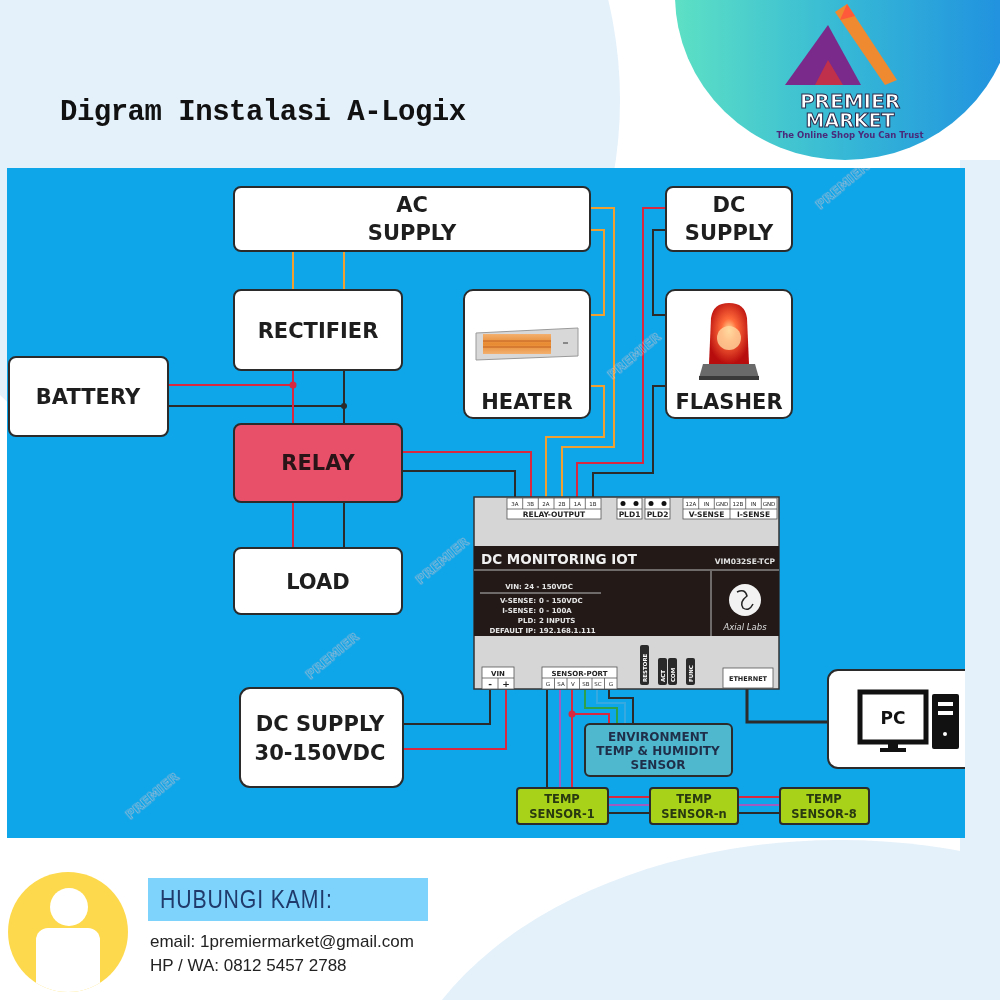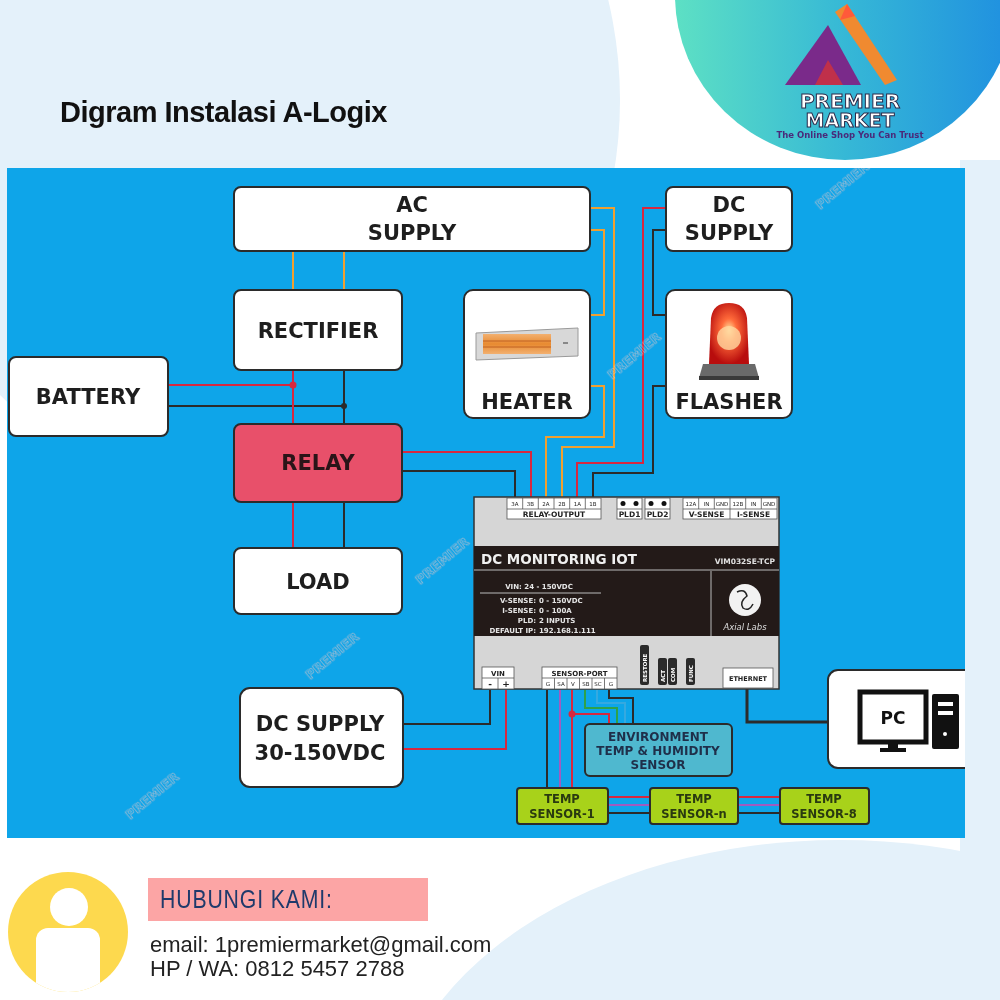--- a/index.html
+++ b/index.html
@@ -1,30 +1,30 @@
 <!DOCTYPE html>
 <html><head>
 <meta charset="utf-8">
 <style>
   html,body{margin:0;padding:0;}
   body{width:1000px;height:1000px;position:relative;overflow:hidden;background:#ffffff;font-family:"DejaVu Sans",sans-serif;}
   .bg-blob-left{position:absolute;left:-120px;top:-300px;width:740px;height:800px;border-radius:50%;background:#e4f1fa;}
   .bg-blob-bottom{position:absolute;left:390px;top:840px;width:900px;height:600px;border-radius:50%;background:#e4f1fa;}
   .bg-blob-right{position:absolute;left:960px;top:160px;width:200px;height:700px;background:#e4f1fa;}
   .logo-circle{position:absolute;left:675px;top:-170px;width:340px;height:330px;border-radius:50%;background:linear-gradient(90deg,#5de0c4 0%,#36b8d6 50%,#1f8fe0 100%);overflow:hidden;}
-  .title{position:absolute;left:60px;top:96px;font-size:29px;font-weight:bold;color:#111;font-family:Liberation Sans, sans-serif;letter-spacing:-0.5px;}
+  .title{position:absolute;left:60px;top:96px;font-size:29px;font-weight:bold;color:#111;font-family:Liberation Mono, monospace;letter-spacing:-0.5px;}
   .canvas{position:absolute;left:7px;top:168px;width:958px;height:670px;background:#0ea5e9;}
   svg text{font-family:"DejaVu Sans",sans-serif;}
   .contact{position:absolute;left:0;top:850px;width:500px;height:150px;}
   .avatar{position:absolute;left:8px;top:22px;width:120px;height:120px;border-radius:50%;background:#fdd94e;overflow:hidden;}
   .avatar .head{position:absolute;left:42px;top:16px;width:38px;height:38px;border-radius:50%;background:#fff;}
   .avatar .body{position:absolute;left:28px;top:56px;width:64px;height:70px;border-radius:12px 12px 0 0;background:#fff;}
-  .hubungi{position:absolute;left:148px;top:28px;width:280px;height:43px;background:#fca5a5;}
+  .hubungi{position:absolute;left:148px;top:28px;width:280px;height:43px;background:#7dd3fc;}
   .hubungi span{position:absolute;left:12px;top:7px;font-family:"Liberation Sans",sans-serif;font-size:25px;color:#1f3a6b;letter-spacing:1px;transform:scaleX(0.85);transform-origin:left center;display:inline-block;}
-  .contact-line{position:absolute;left:150px;font-family:"Liberation Sans",sans-serif;font-size:22px;color:#222;}
+  .contact-line{position:absolute;left:150px;font-family:"Liberation Sans",sans-serif;font-size:17px;color:#222;}
 </style>
 </head>
 <body>
 
 <div class="bg-blob-left"></div>
 <div class="bg-blob-bottom"></div>
 <div class="bg-blob-right"></div>
 
 <div class="logo-circle">
   <svg width="340" height="330" viewBox="0 0 340 330">

